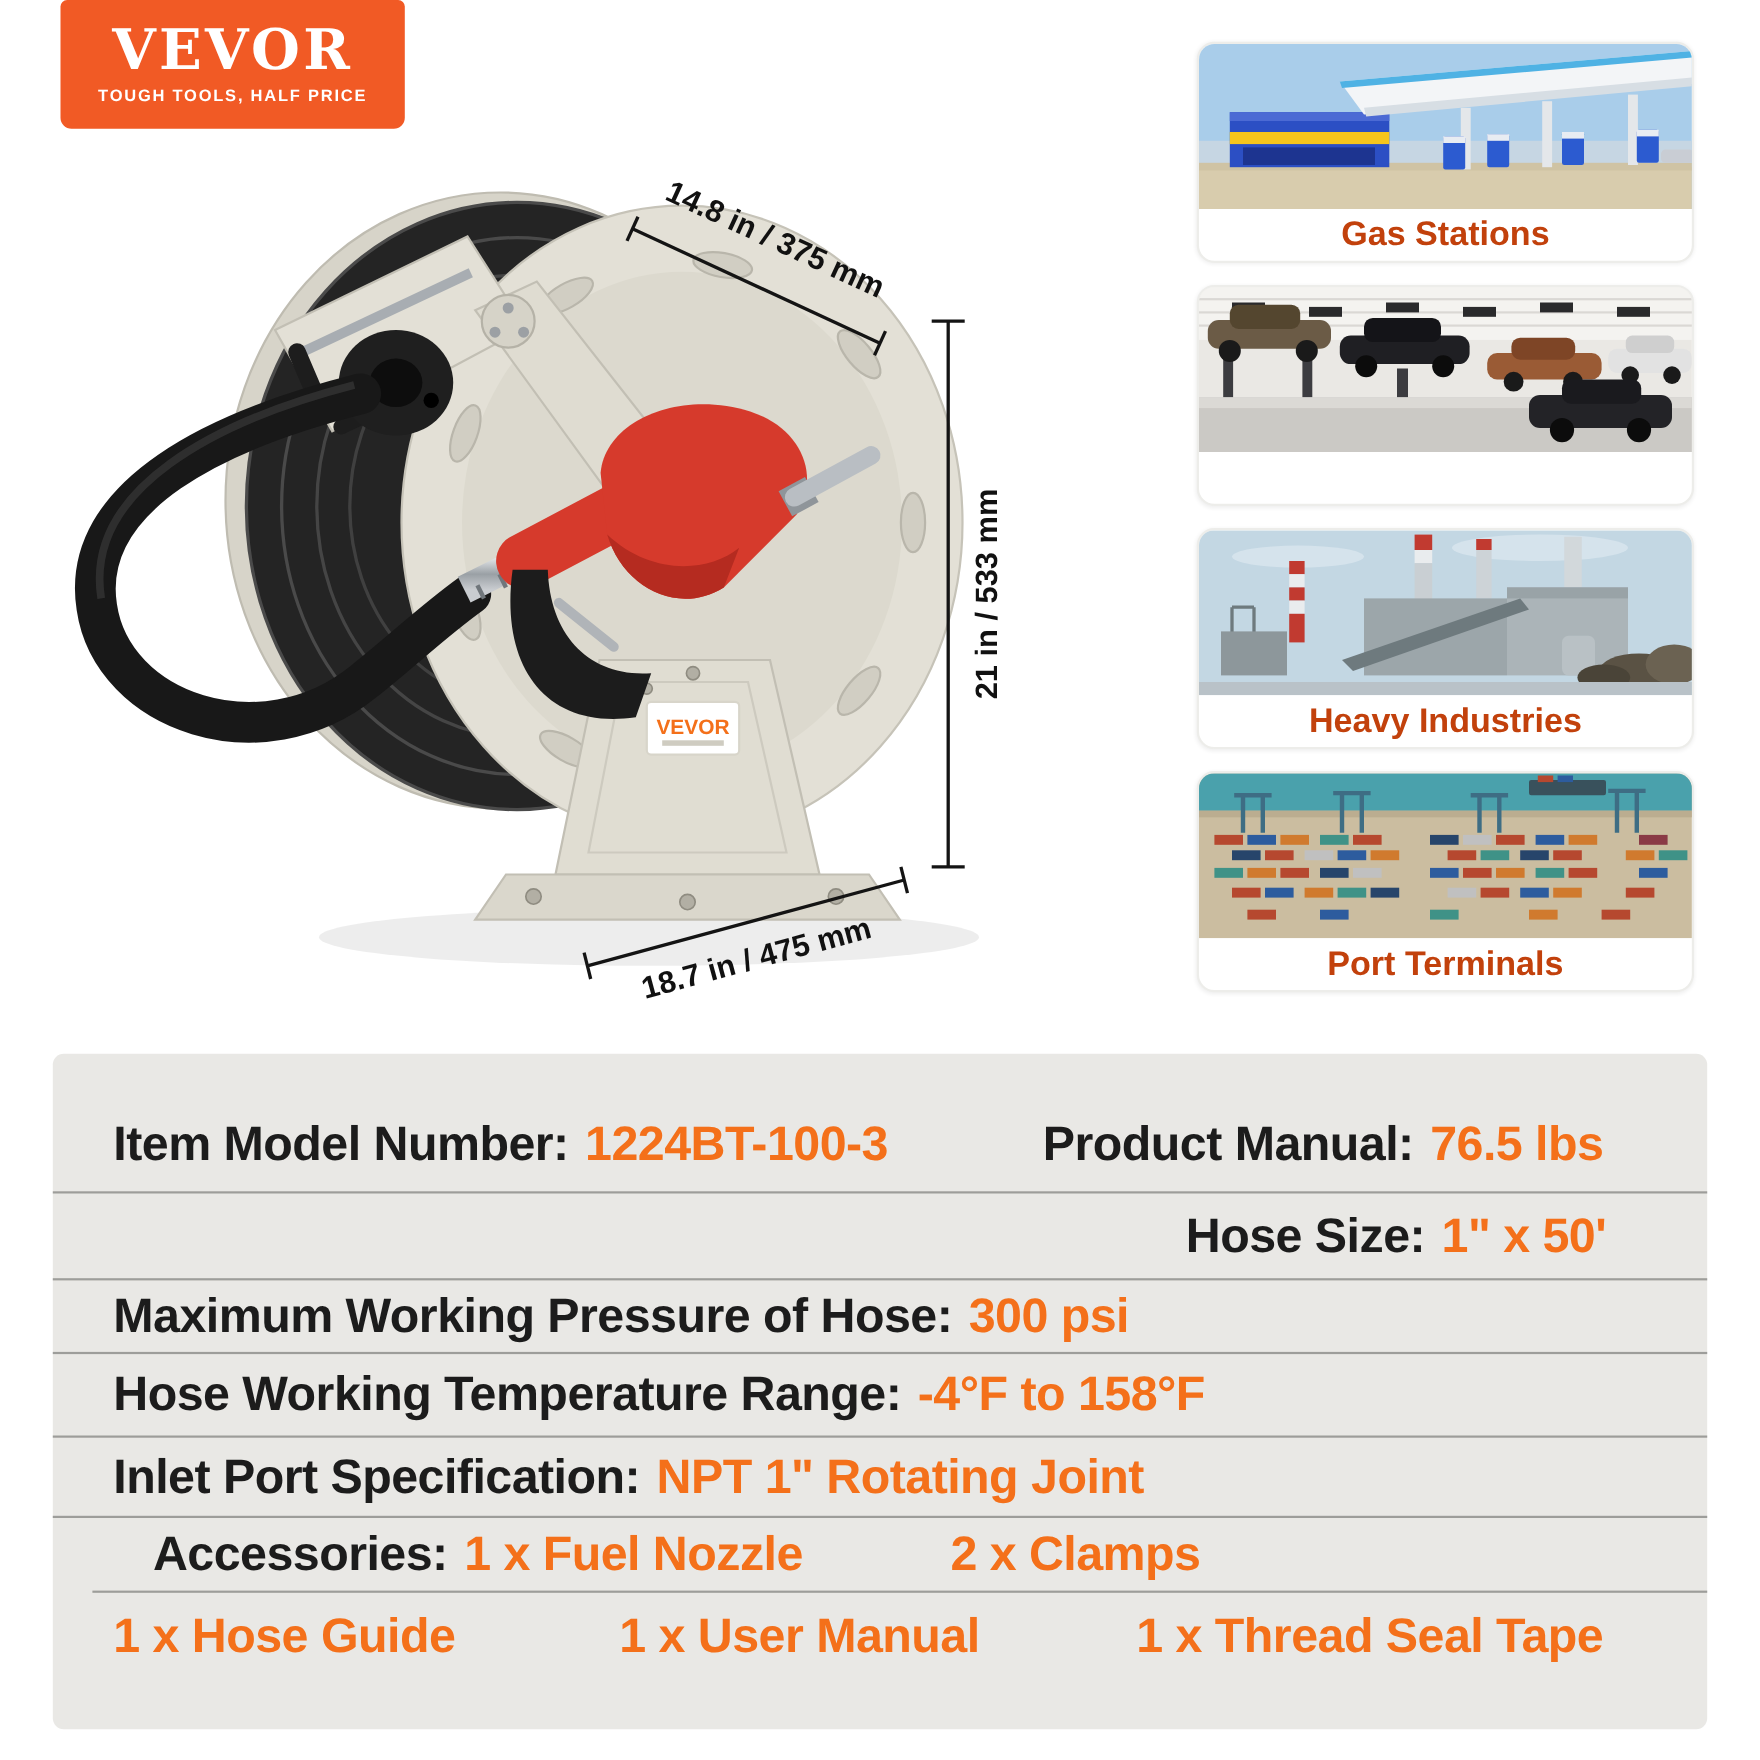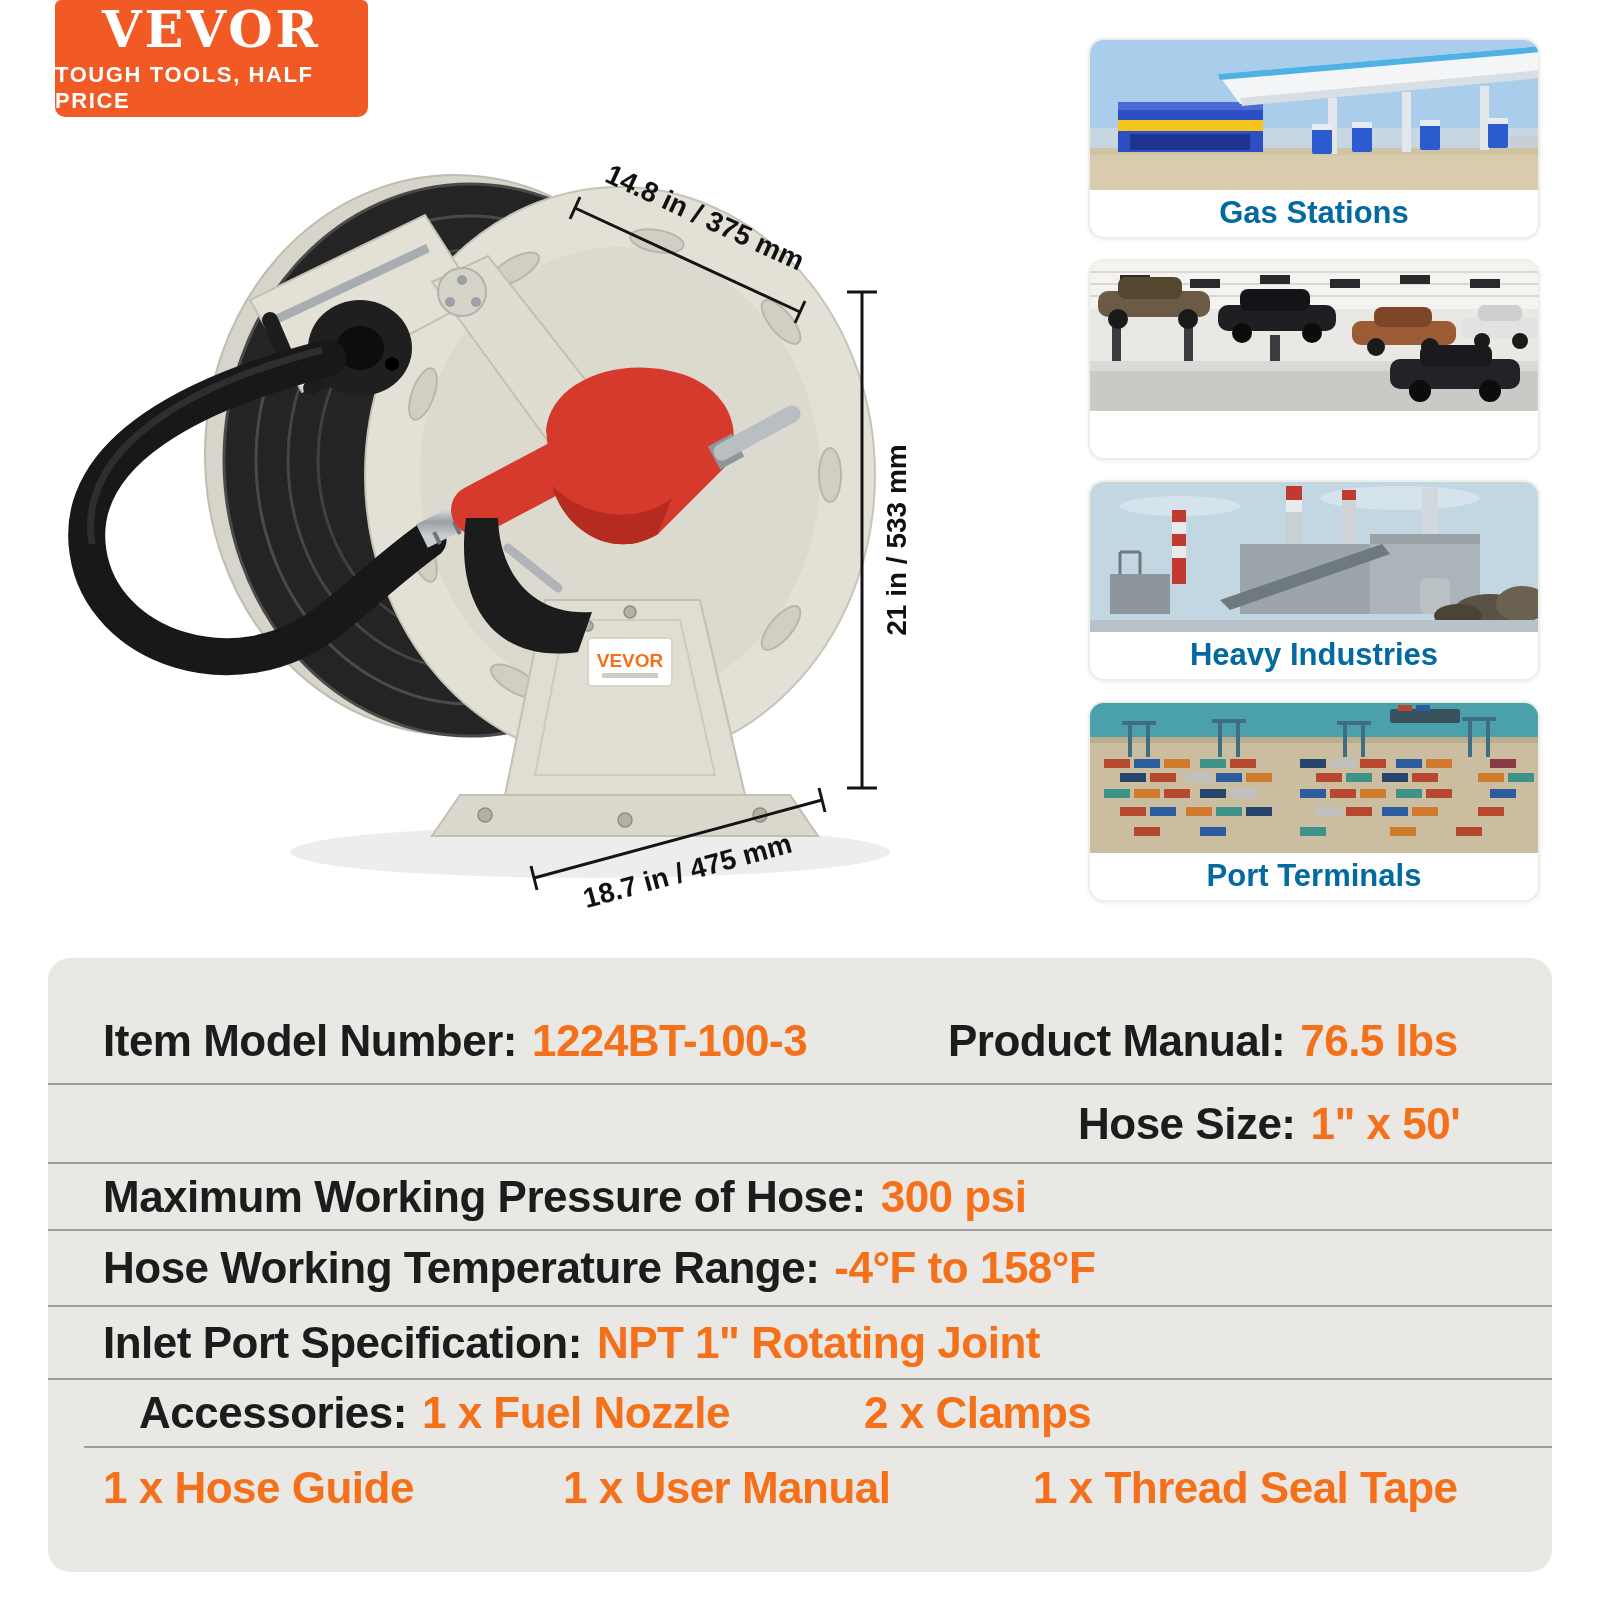--- a/index.html
+++ b/index.html
@@ -8,33 +8,33 @@
     font-family:"Liberation Sans",sans-serif;
   }
   
   .logo{
     position:absolute;left:55px;top:0;width:313px;height:117px;background:#F15A25;
     border-radius:6px 6px 10px 10px;display:flex;flex-direction:column;align-items:center;
     justify-content:center;gap:7px;
   }
   .logo-text{font-family:"DejaVu Serif",serif;font-weight:700;font-size:51px;color:#fff;
     letter-spacing:3px;line-height:1;}
-  .logo-tag{font-size:22px;font-weight:700;color:#fff;letter-spacing:1.6px;}
+  .logo-tag{font-size:15px;font-weight:700;color:#fff;letter-spacing:1.6px;}
   
   .product-svg{position:absolute;left:30px;top:120px;width:1030px;height:850px;}
   
   .apps{position:absolute;left:1088px;top:38px;width:452px;display:flex;flex-direction:column;gap:20px;}
   .app-card{background:#fff;border:2px solid #EDEDEA;border-radius:16px;overflow:hidden;
     height:197px;box-shadow:0 1px 4px rgba(0,0,0,.07);}
   .app-photo{width:452px;height:150px;display:block;}
   .app-label{height:45px;display:flex;align-items:center;justify-content:center;
-    font-size:31px;font-weight:700;color:#0369a1;}
+    font-size:31px;font-weight:700;color:#c2410c;}
   
   .specs{position:absolute;left:48px;top:958px;width:1504px;height:614px;background:#E9E8E5;
-    border-radius:22px;padding-top:40px;box-sizing:border-box;}
+    border-radius:10px;padding-top:40px;box-sizing:border-box;}
   .spec-row{position:relative;}
   .spec-row:nth-child(1){height:85px;}
   .spec-row:nth-child(2){height:77px;}
   .spec-row:nth-child(3){height:65px;}
   .spec-row:nth-child(4){height:74px;}
   .spec-row:nth-child(5){height:71px;}
   .spec-row:nth-child(6){height:66px;margin-left:36px;}
   .spec-row:nth-child(7){height:80px;text-align:right;}
   .spec-row:not(:last-child){border-bottom:2px solid #9D9D9A;}
   .pair{position:absolute;top:50%;transform:translateY(-50%);white-space:nowrap;

